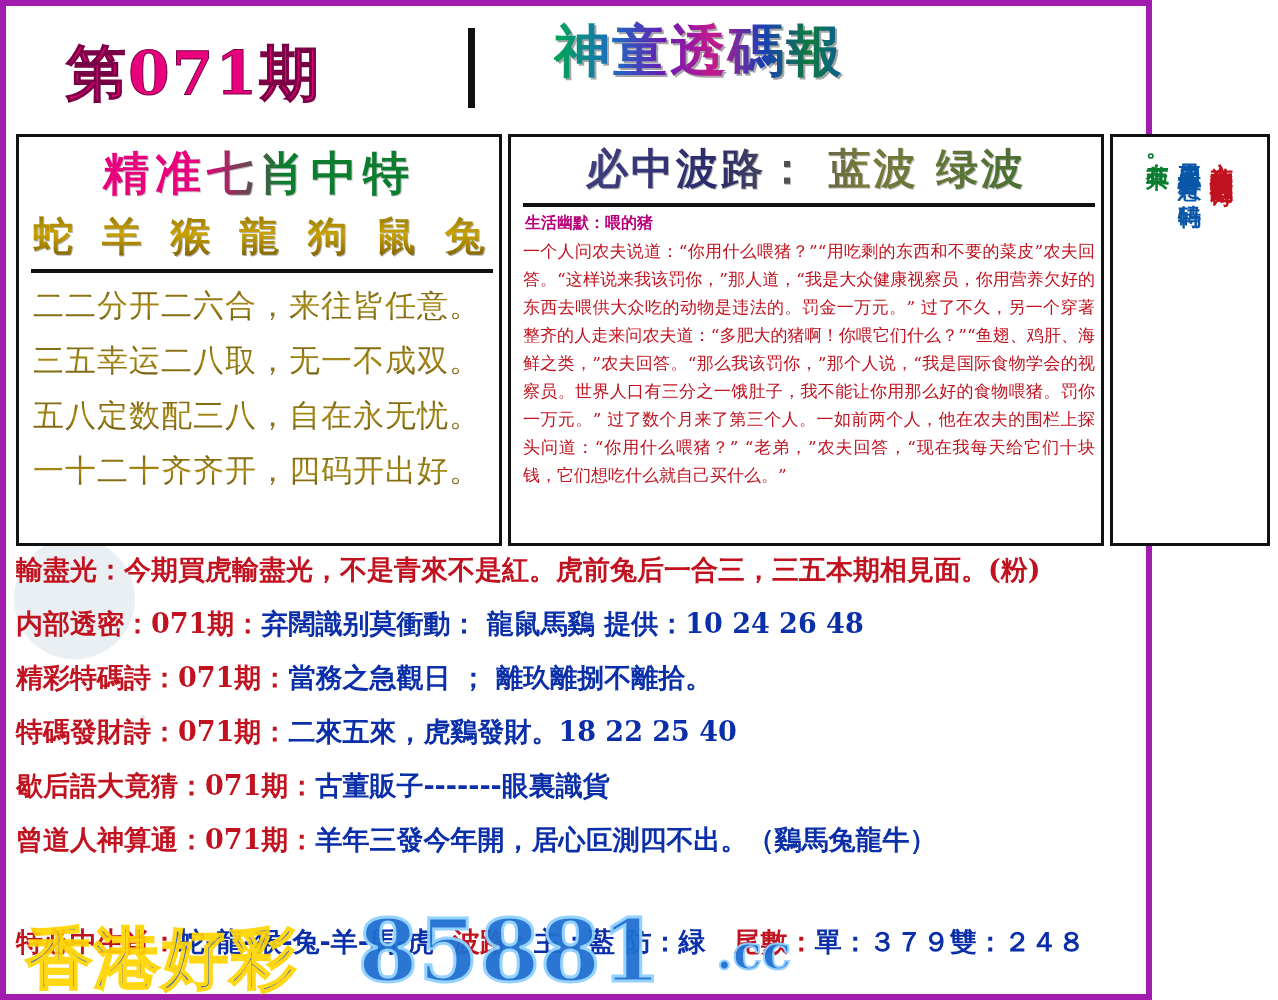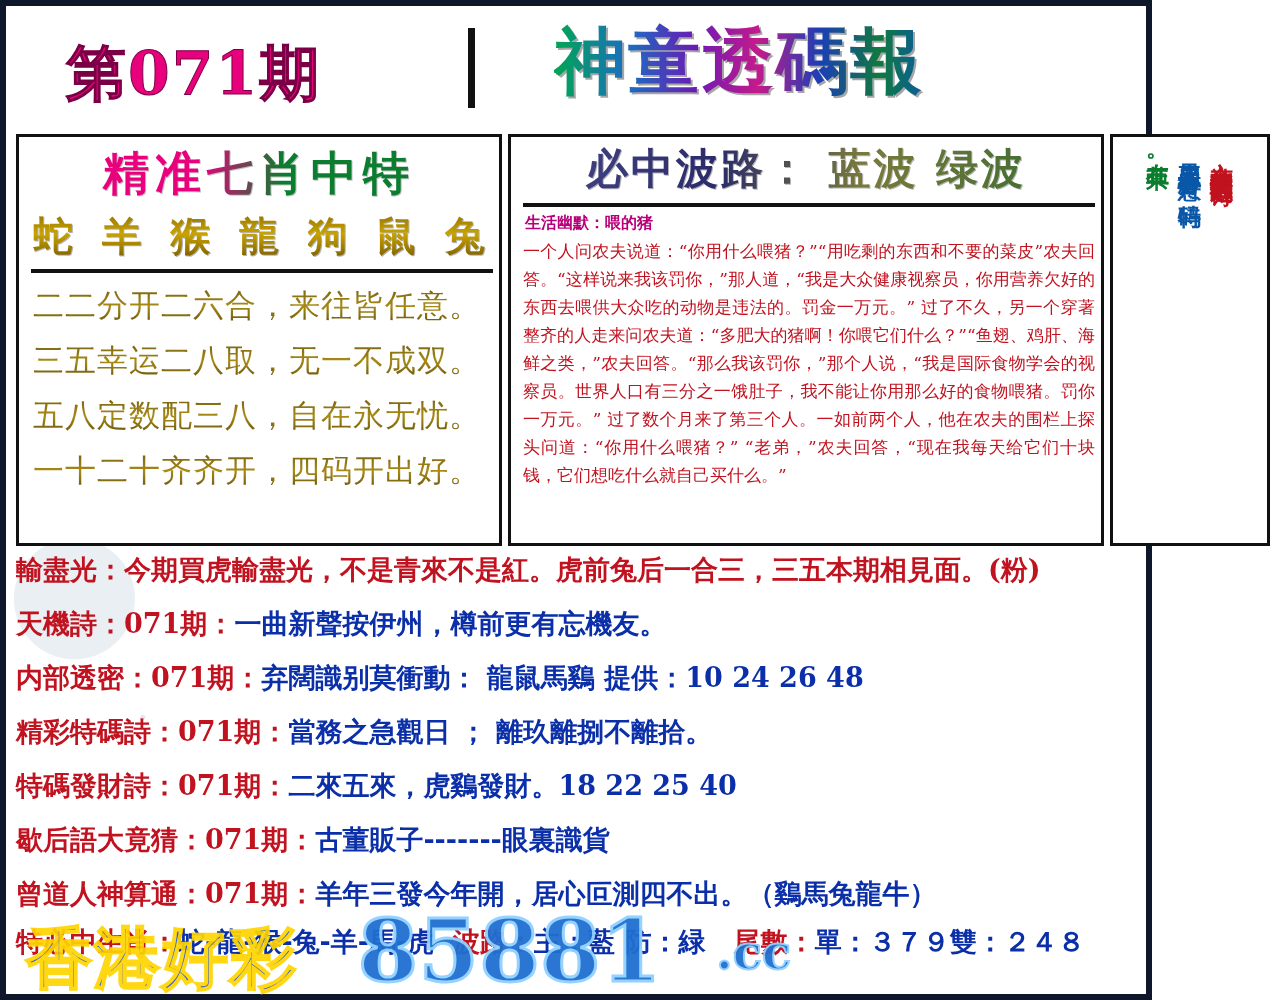--- a/index.html
+++ b/index.html
@@ -6,42 +6,42 @@
   body{
     width:1278px;height:1000px;
     background:#ffffff;
     font-family:"DejaVu Sans","Liberation Sans",sans-serif;
     overflow:hidden;
     position:relative;
   }
   .page{
     position:absolute;left:0;top:0;width:1152px;height:1000px;
     box-sizing:border-box;
-    border:6px solid #0f172a;
+    border:6px solid #a21caf;
     background:#fff;
     padding-left:16px;
   }
   
   .header{
     position:absolute;left:0;top:0;width:1266px;height:122px;
   }
   .issue{
     position:absolute;left:60px;top:28px;
     font-size:60px;font-weight:bold;
     font-family:"DejaVu Serif","Liberation Serif",serif;
     color:#e8007d;
     letter-spacing:2px;
     -webkit-text-stroke:1px #7a0045;
   }
   .vbar{
     position:absolute;left:462px;top:22px;width:7px;height:80px;background:#111;
   }
   .masthead{
     position:absolute;left:548px;top:8px;
-    font-size:72px;font-weight:bold;
+    font-size:56px;font-weight:bold;
     font-family:"DejaVu Serif","Liberation Serif",serif;
     letter-spacing:2px;
     background:linear-gradient(90deg,#00a651 0%,#1b6ec2 20%,#6a1bb5 38%,#c41a8c 55%,#1b3fb5 72%,#0f7a3d 88%,#0a5c9e 100%);
     -webkit-background-clip:text;background-clip:text;color:transparent;
     text-shadow:0 0 0 rgba(0,0,0,0);
     filter:drop-shadow(2px 2px 0 rgba(0,0,0,.35));
     white-space:nowrap;
   }
   
   .band{
@@ -236,23 +236,20 @@
         <div class="vtext vt3">在其中。</div>
       </div>
     </div>
   </div>
 
   <div class="lines">
     <div class="line l1">
       <span class="lbl">輸盡光：</span><span class="val">今期買虎輸盡光，不是青來不是紅。虎前兔后一合三，三五本期相見面。(粉)</span>
     </div>
     <div class="line">
-      <span class="lbl">天機詩：071期：</span><span class="val">一曲新聲按伊州，樽前更有忘機友。</span>
-    </div>
-    <div class="line">
       <span class="lbl">内部透密：071期：</span><span class="val">弃闊識别莫衝動：  龍鼠馬鷄  提供：10  24  26  48</span>
     </div>
     <div class="line">
       <span class="lbl">精彩特碼詩：071期：</span><span class="val">當務之急觀日  ；  離玖離捌不離拾。</span>
     </div>
     <div class="line">
       <span class="lbl">特碼發財詩：071期：</span><span class="val">二來五來，虎鷄發財。18  22  25  40</span>
     </div>
     <div class="line">
       <span class="lbl">歇后語大竟猜：071期：</span><span class="val">古董販子-------眼裏識貨</span>

